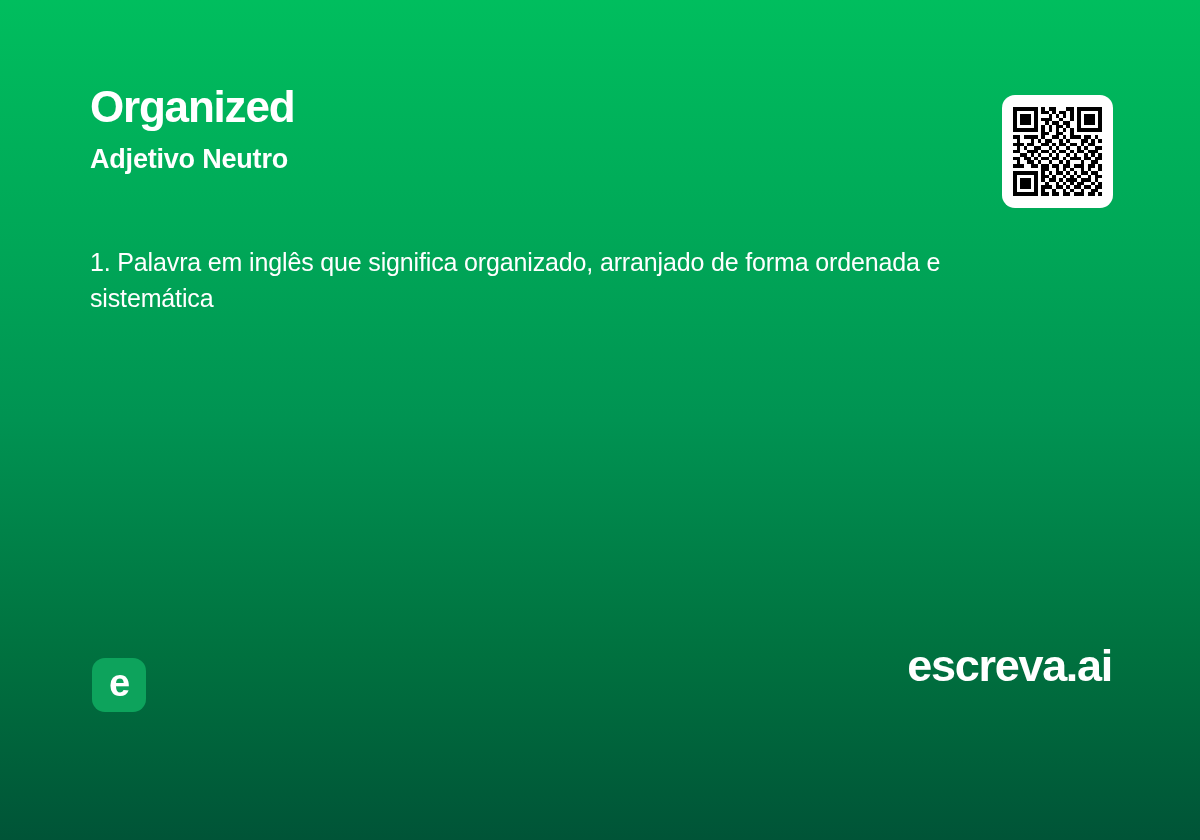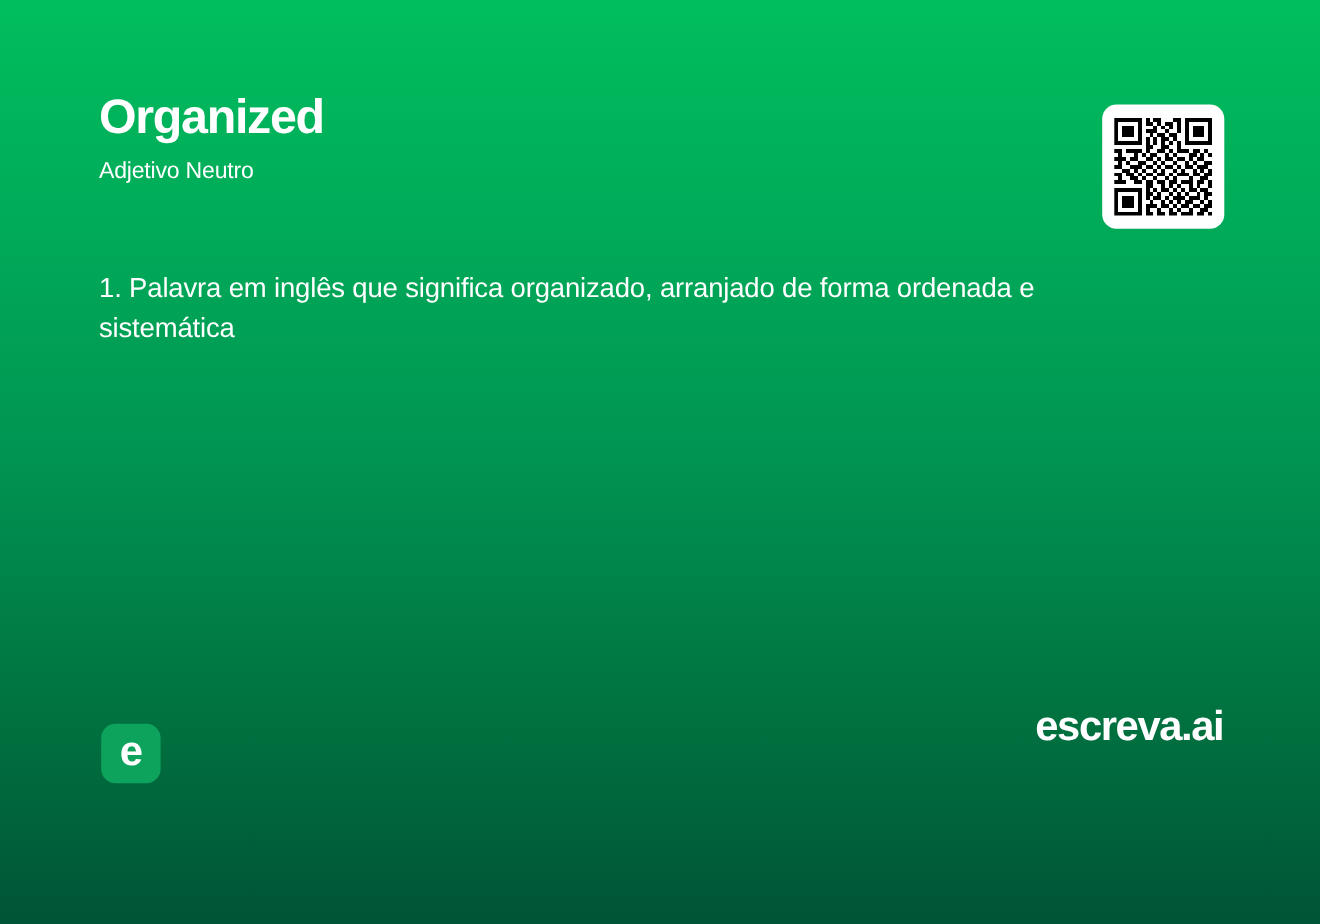--- a/index.html
+++ b/index.html
@@ -13,21 +13,21 @@
   }
   .card { position:absolute; inset:0; }
 
   .header { position:absolute; left:90px; top:84px; }
   .word {
     font-size:44px; font-weight:bold; color:#ffffff;
     letter-spacing:-1.2px; line-height:1.05;
   }
   .pos {
     margin-top:14px;
-    font-size:21px; font-weight:normal; color:#ffffff;
+    font-size:27px; font-weight:bold; color:#ffffff;
     letter-spacing:-0.2px;
   }
 
   .qr-card {
     position:absolute; left:1002px; top:95px;
     width:111px; height:113px;
     background:#ffffff; border-radius:13px;
     display:flex; align-items:center; justify-content:center;
   }
   .qr-card svg { display:block; width:89px; height:89px; shape-rendering:crispEdges; }
@@ -45,21 +45,21 @@
     width:54px; height:54px; border-radius:13px;
     background:#0da35c;
     display:flex; align-items:center; justify-content:center;
   }
   .logo-mark span {
     color:#ffffff; font-size:38px; font-weight:bold;
     line-height:1; letter-spacing:-1px; position:relative; top:-2px;
   }
   .brand {
     position:absolute; right:88px; top:-70px;
-    font-size:38px; font-weight:bold; color:#ffffff;
+    font-size:45px; font-weight:bold; color:#ffffff;
     letter-spacing:-1.3px;
   }
 </style>
 </head>
 <body>
 
 <div class="card">
 
   <div class="header">
     <div class="word">Organized</div>

